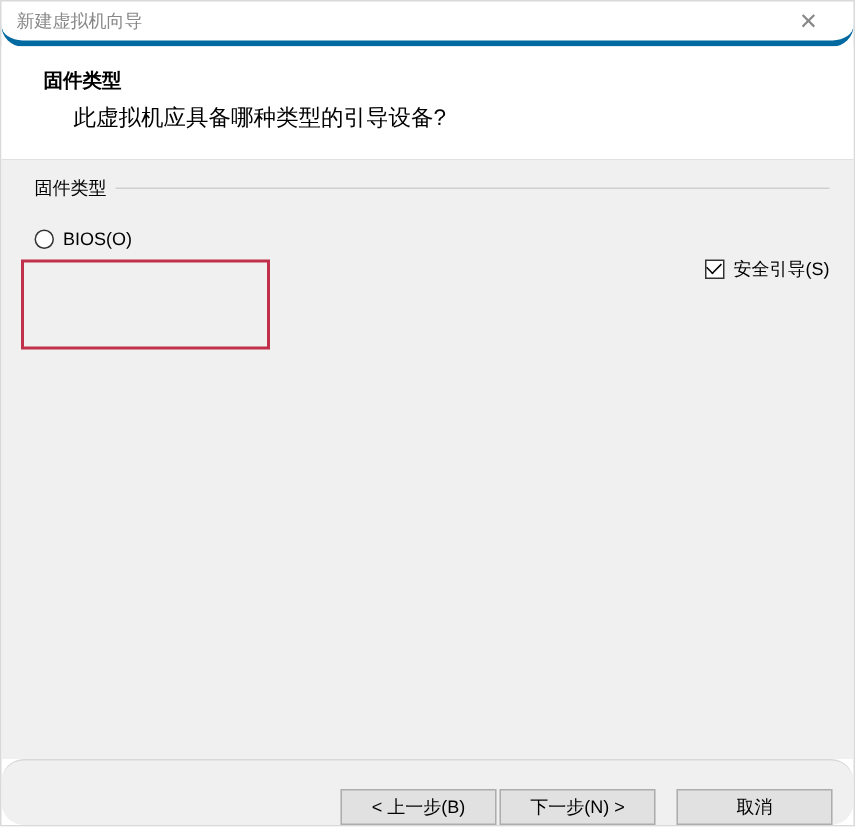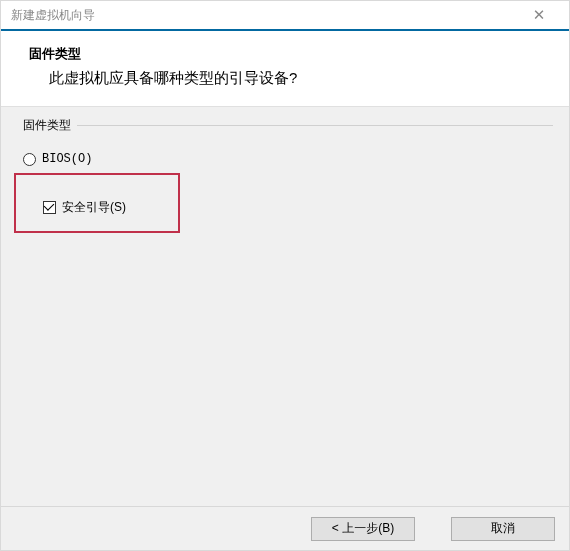--- a/index.html
+++ b/index.html
@@ -22,21 +22,22 @@
     flex-direction: column;
   }
   .titlebar {
     height: 30px;
     display: flex;
     align-items: center;
     padding: 0 10px;
     color: #999;
     font-size: 12px;
     position: relative;
-    border-bottom: 2px solid #0369a1;
+    border-bottom: 4px solid #0369a1;
+    border-radius: 14px;
   }
   .titlebar .title-text {
     flex: 1;
     color: #888;
   }
   .close-btn {
     width: 40px;
     height: 30px;
     display: flex;
     align-items: center;
@@ -92,21 +93,20 @@
     height: 1px;
     background: #d0d0d0;
   }
   .option-row {
     display: flex;
     align-items: center;
     height: 20px;
     padding-left: 6px;
     margin-top: 10px;
     font-size: 12px;
-    font-family: Liberation Mono, monospace;
   }
   .radio-shape {
     width: 13px;
     height: 13px;
     border: 1px solid #333;
     border-radius: 50%;
     margin-right: 6px;
     position: relative;
     background: #fff;
     flex-shrink: 0;
@@ -119,22 +119,23 @@
     width: 6px;
     height: 6px;
     background: #000;
     border-radius: 50%;
   }
   .check-row {
     display: flex;
     align-items: center;
     height: 20px;
     padding-left: 26px;
-    margin-top: 28px;
-    font-size: 12px;
+    margin-top: 0;
+    font-size: 12px;
+    justify-content: flex-end;
   }
   .check-shape {
     width: 13px;
     height: 13px;
     border: 1px solid #333;
     margin-right: 6px;
     position: relative;
     background: #fff;
     flex-shrink: 0;
   }
@@ -156,24 +157,25 @@
     width: 166px;
     height: 60px;
     border: 2px solid #c0304a;
     pointer-events: none;
   }
   .footer {
     height: 44px;
     background: #f0f0f0;
     border-top: 1px solid #d8d8d8;
     display: flex;
-    align-items: center;
+    align-items: flex-end;
     justify-content: flex-end;
     padding-right: 14px;
-    gap: 24px;
+    gap: 2px;
+    border-radius: 15px;
   }
   .wiz-btn {
     min-width: 104px;
     height: 24px;
     background: #e1e1e1;
     border: 1px solid #adadad;
     font-size: 12px;
     color: #000;
     display: inline-flex;
     align-items: center;
@@ -218,16 +220,17 @@
         <span class="check-shape checked"></span>
         <span>安全引导(S)</span>
       </div>
     </div>
 
     <div class="highlight-box"></div>
   </div>
 
   <div class="footer">
     <div class="wiz-btn">&lt; 上一步(B)</div>
+    <div class="wiz-btn">下一步(N) &gt;</div>
     <div class="wiz-btn cancel">取消</div>
   </div>
 
 </div>
 
 </body></html>

